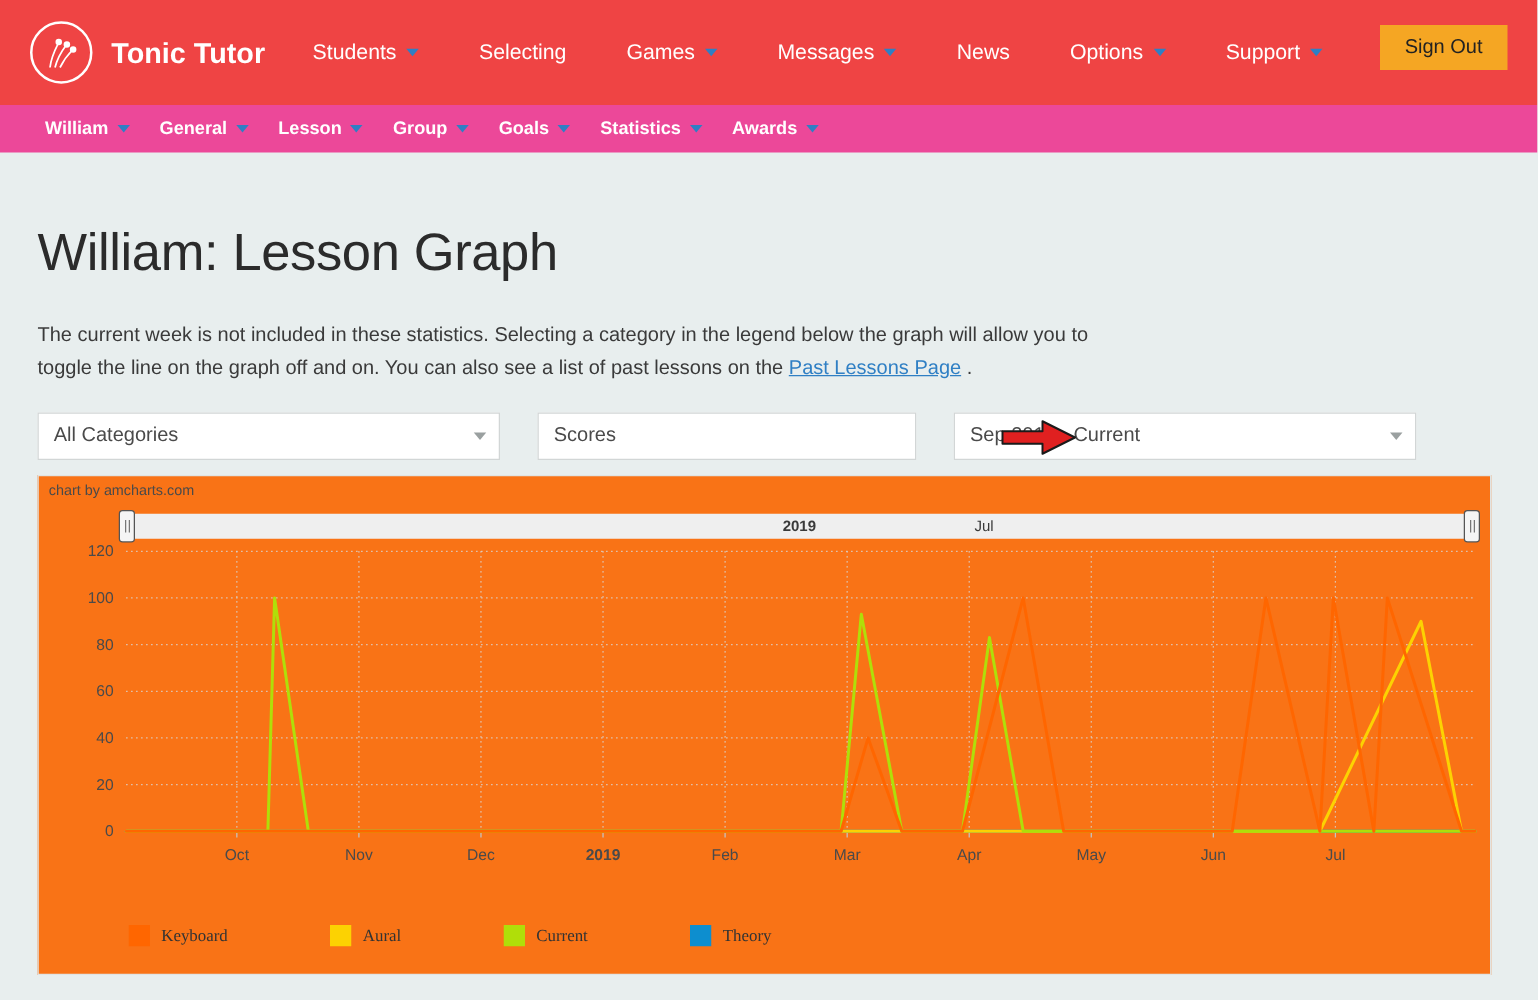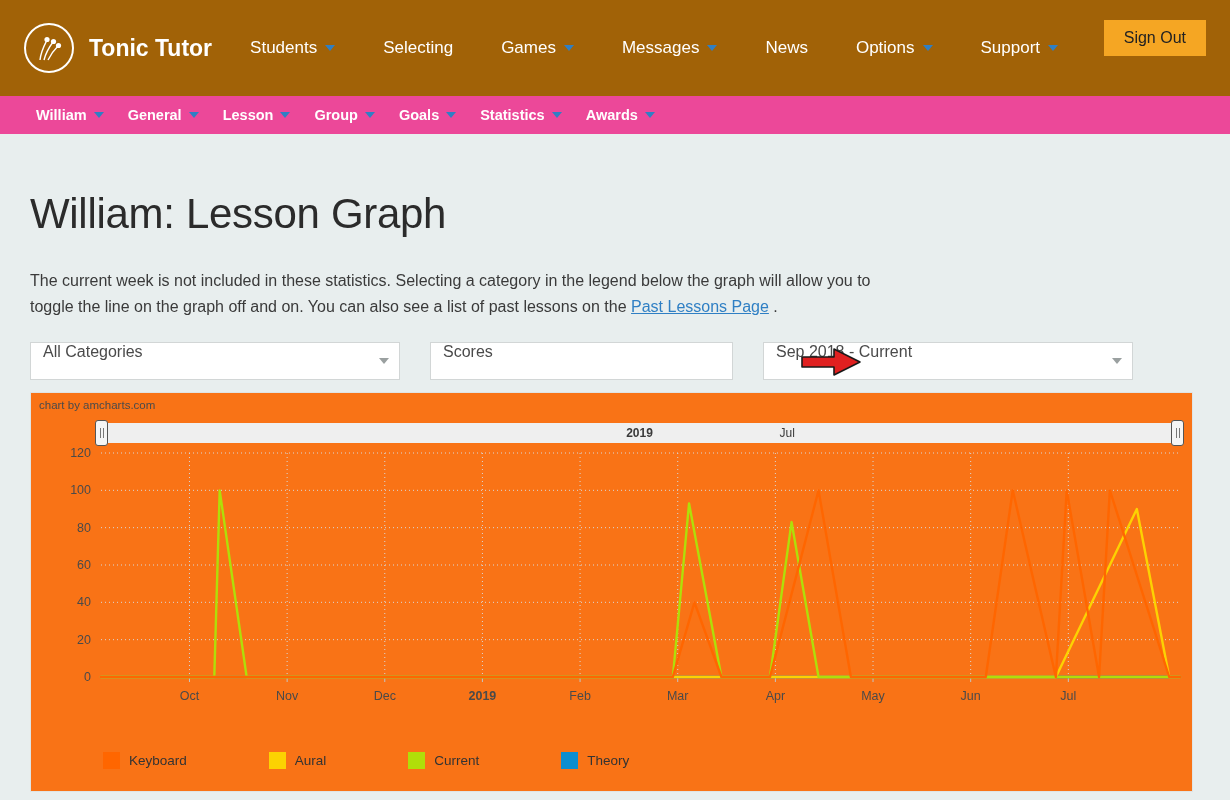--- a/index.html
+++ b/index.html
@@ -6,22 +6,22 @@
   html, body { margin: 0; padding: 0; }
   body {
     width: 1230px; height: 800px;
     background: #e8eeee;
     font-family: "Liberation Sans", sans-serif;
     overflow: hidden;
   }
 
   
   .topbar {
-    height: 96px;
-    background: #a16207;
+    height: 84px;
+    background: #ef4444;
     display: flex; align-items: center;
     padding: 0 24px;
     position: relative;
   }
   .logo-mark {
     width: 50px; height: 50px;
     border-radius: 50%;
     border: 2px solid #ffffff;
     display: flex; align-items: center; justify-content: center;
     flex: 0 0 auto;
@@ -101,21 +101,21 @@
   
   .select-row {
     display: flex;
     margin-top: 22px;
     position: relative;
   }
   .select-box {
     height: 38px;
     background: #ffffff;
     border: 1px solid #d2d6d6;
-    display: flex; 
+    display: flex; align-items: center;
     padding: 0 12px;
     font-size: 16px;
     color: #4a4a4a;
     position: relative;
     cursor: pointer;
   }
   .sel-cat { width: 370px; }
   .sel-type { width: 303px; margin-left: 30px; }
   .sel-range { width: 370px; margin-left: 30px; }
   .sel-caret {
@@ -182,20 +182,21 @@
   }
   .legend-row {
     position: absolute;
     left: 72px; bottom: 22px;
     display: flex; align-items: center;
   }
   .legend-item {
     display: flex; align-items: center;
     margin-right: 82px;
     cursor: pointer;
+    font-family: Liberation Serif, serif;
   }
   .legend-swatch {
     width: 17px; height: 17px;
     margin-right: 9px;
   }
   .legend-label { font-size: 13.5px; color: #333; }
 </style>
 </head>
 <body>
 

